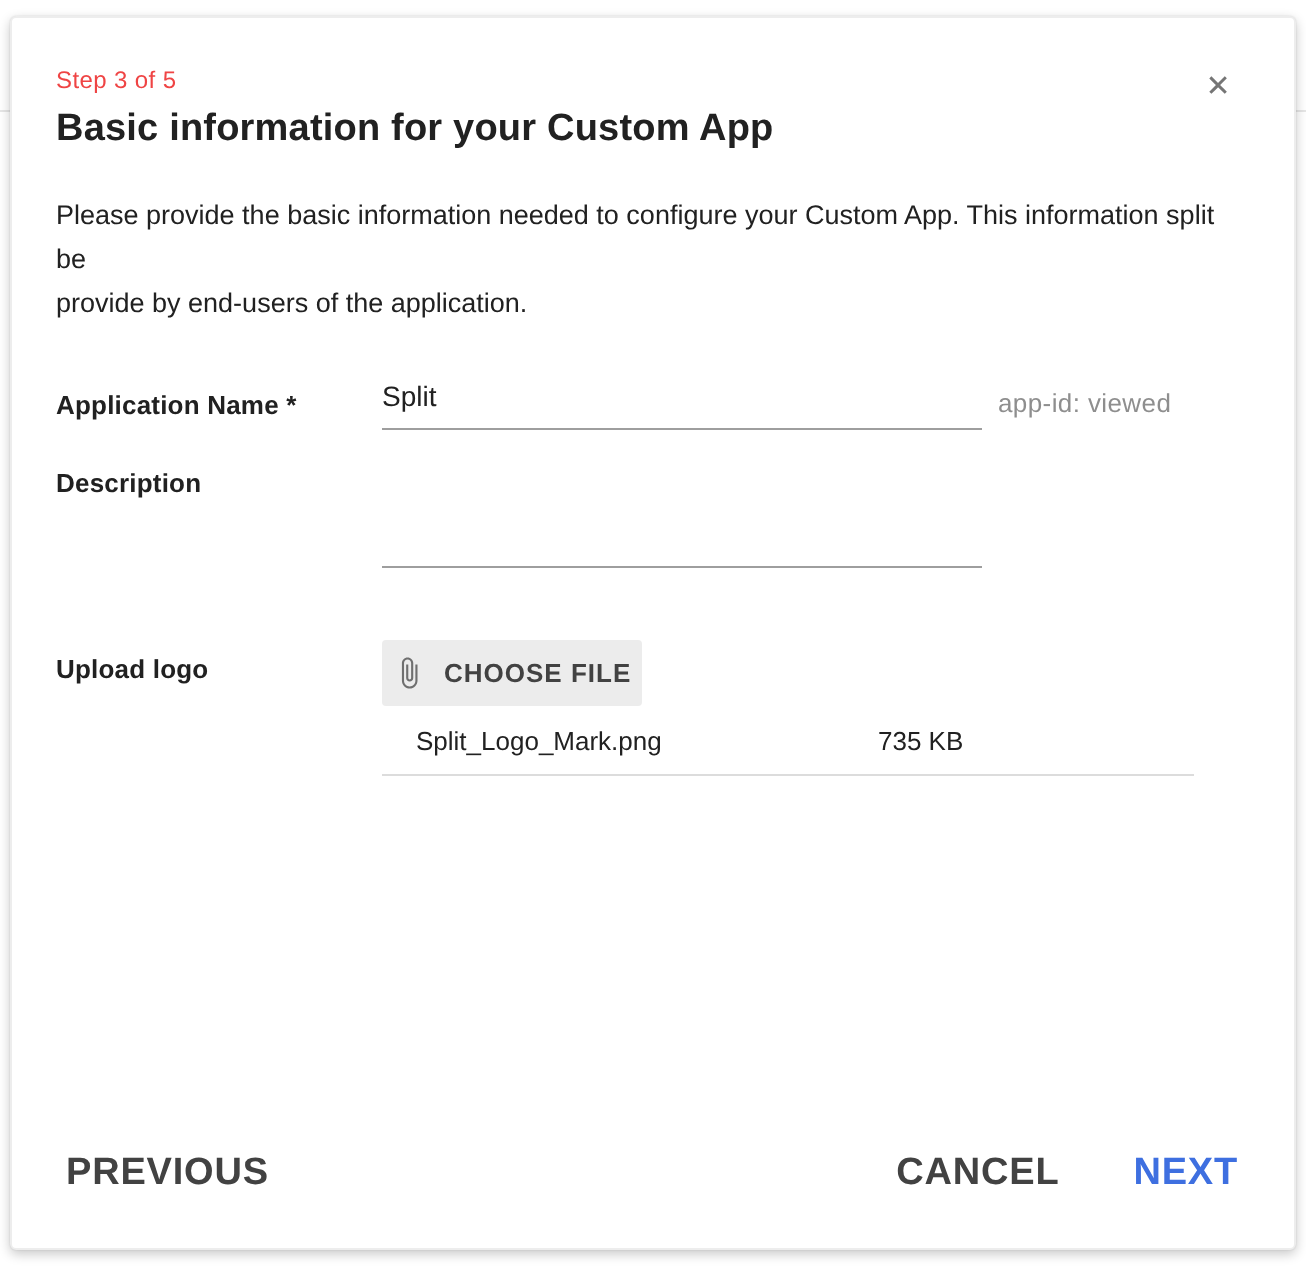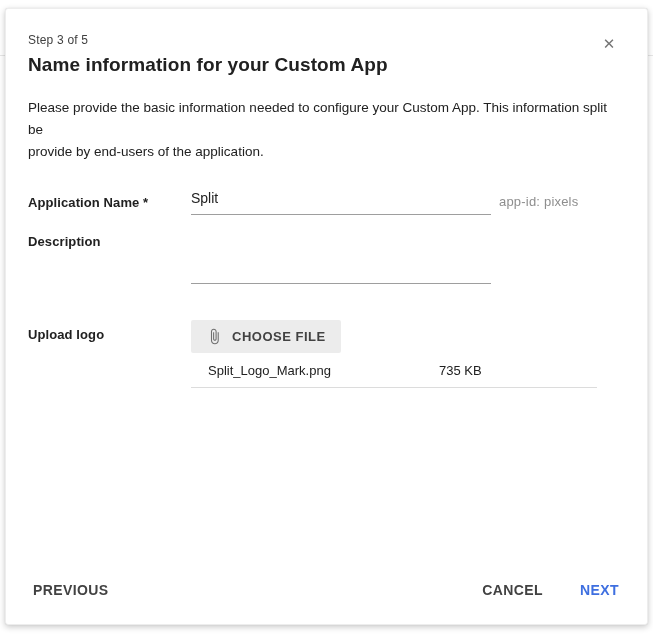--- a/index.html
+++ b/index.html
@@ -25,21 +25,21 @@
     z-index: 1;
   }
   .close-btn {
     position: absolute; top: 24px; right: 28px;
     width: 20px; height: 20px;
     display: flex; align-items: center; justify-content: center;
     color: #757575; font-size: 15px; line-height: 1;
     cursor: pointer; user-select: none;
   }
   .step-label {
-    font-size: 12px; color: #404040; letter-spacing: .2px;
+    font-size: 12px; color: #ef4444; letter-spacing: .2px;
   }
   .dialog-title {
     margin-top: 7px;
     font-size: 19px; font-weight: bold; color: #212121;
     letter-spacing: .1px;
   }
   .intro {
     margin-top: 21px;
     font-size: 13.5px; color: #212121; line-height: 22px;
   }
@@ -70,21 +70,21 @@
     border: none; border-bottom: 1px solid #9e9e9e;
     outline: none; resize: none;
     font-family: "Liberation Sans", sans-serif;
     font-size: 14px; color: #212121;
     background: transparent;
   }
   .row-upload { margin-top: 36px; }
   .upload-col { display: flex; flex-direction: column; }
   .choose-file-btn {
     display: inline-flex; align-items: center;
-    height: 33px; padding: 0 15px;
+    height: 33px; padding: 0 5px;
     background: #ececec; border: none; border-radius: 2px;
     cursor: pointer; align-self: flex-start;
   }
   .choose-file-btn .clip { display: inline-flex; margin-right: 9px; }
   .choose-file-btn .btn-text {
     font-family: "Liberation Sans", sans-serif;
     font-size: 13px; font-weight: bold; color: #424242;
     letter-spacing: .5px;
   }
   .file-row {
@@ -103,49 +103,49 @@
   }
   .upload-help span { display: block; }
   .footer {
     position: absolute; left: 27px; right: 28px; bottom: 22px;
     display: flex; align-items: center; justify-content: space-between;
   }
   .footer-right { display: flex; align-items: center; gap: 37px; }
   .text-btn {
     background: none; border: none; cursor: pointer;
     font-family: "Liberation Sans", sans-serif;
-    font-size: 14px; font-weight: bold; letter-spacing: .4px;
+    font-size: 19px; font-weight: bold; letter-spacing: .4px;
     color: #424242; padding: 4px 0;
   }
   .text-btn.primary { color: #3e6fe0; }
 </style>
 </head>
 <body>
 
 <div class="backdrop-line"></div>
 
 <div class="dialog">
 
   <div class="close-btn">✕</div>
 
   <div class="step-label">Step 3 of 5</div>
 
-  <h1 class="dialog-title">Name information for your Custom App</h1>
+  <h1 class="dialog-title">Basic information for your Custom App</h1>
 
   <p class="intro">
     <span>Please provide the basic information needed to configure your Custom App. This information split be</span>
     <span>provide by end-users of the application.</span>
   </p>
 
   <div class="form">
 
     <div class="form-row">
       <div class="field-label">Application Name *</div>
       <input class="name-input" type="text" value="Split" style="">
-      <div class="app-id-hint">app-id: pixels</div>
+      <div class="app-id-hint">app-id: viewed</div>
     </div>
 
     <div class="form-row row-description">
       <div class="field-label">Description</div>
       <textarea class="description-input" style=""></textarea>
     </div>
 
     <div class="form-row row-upload">
       <div class="field-label">Upload logo</div>
       <div class="upload-col">

